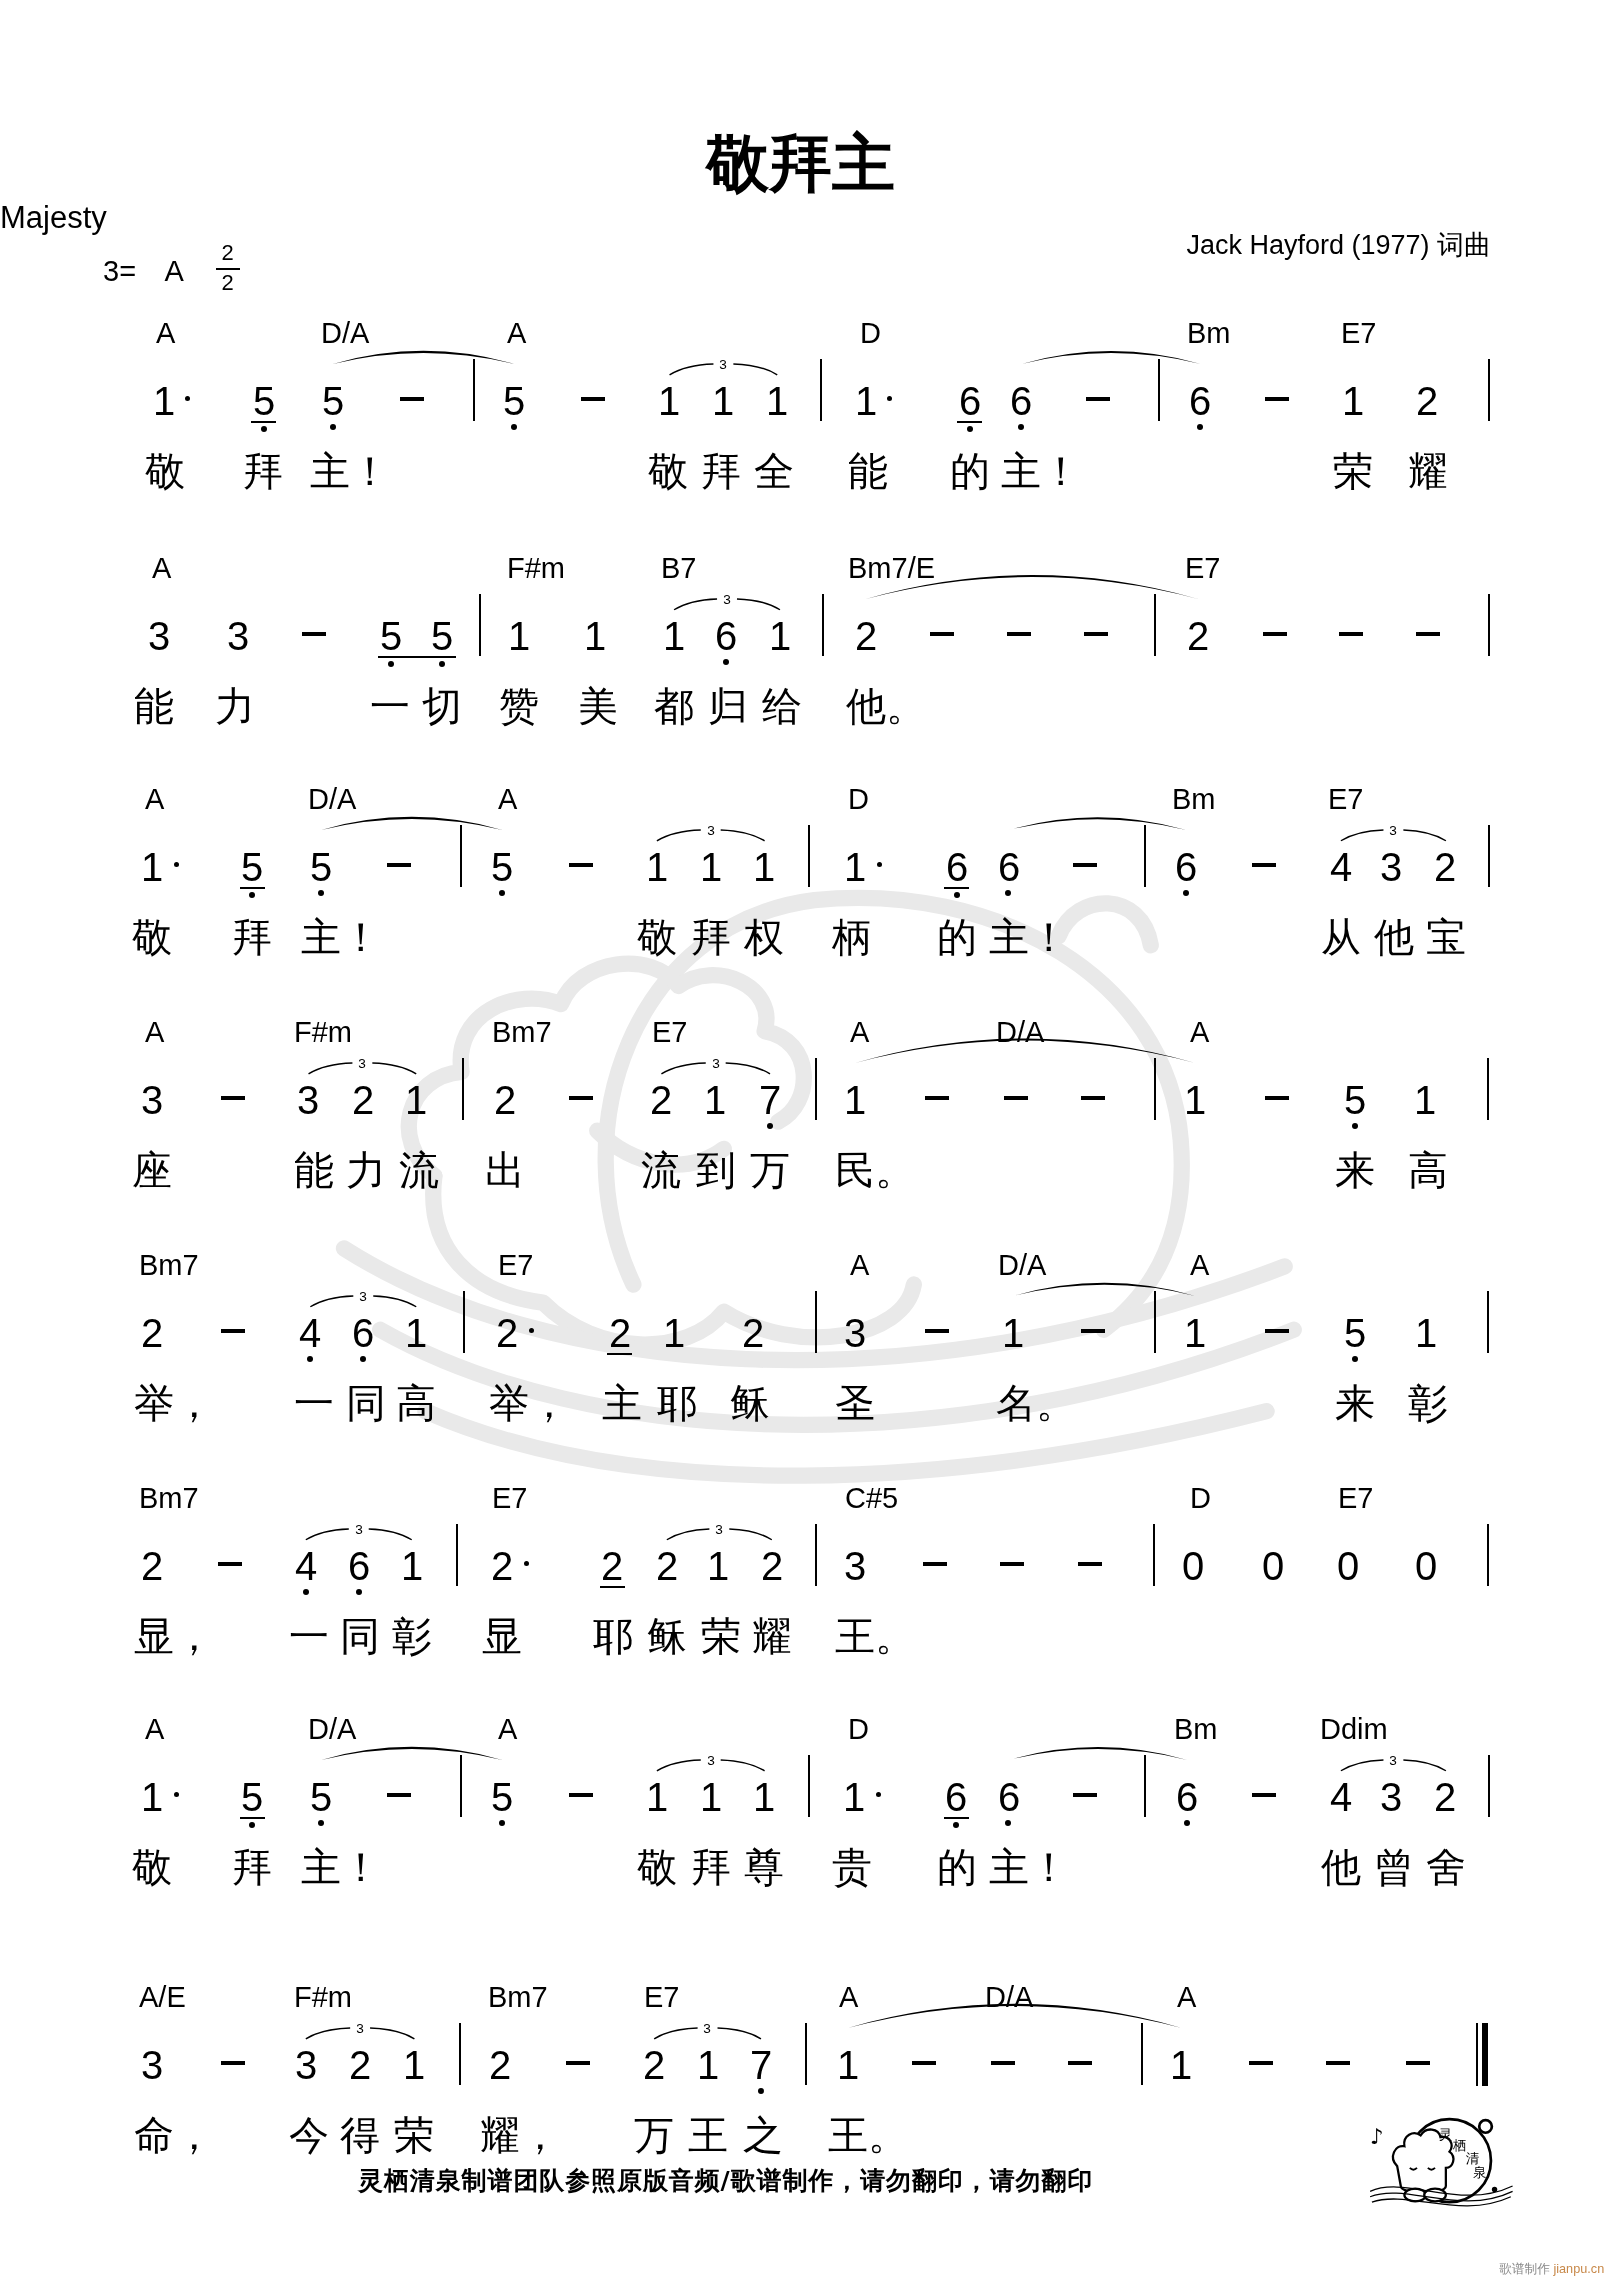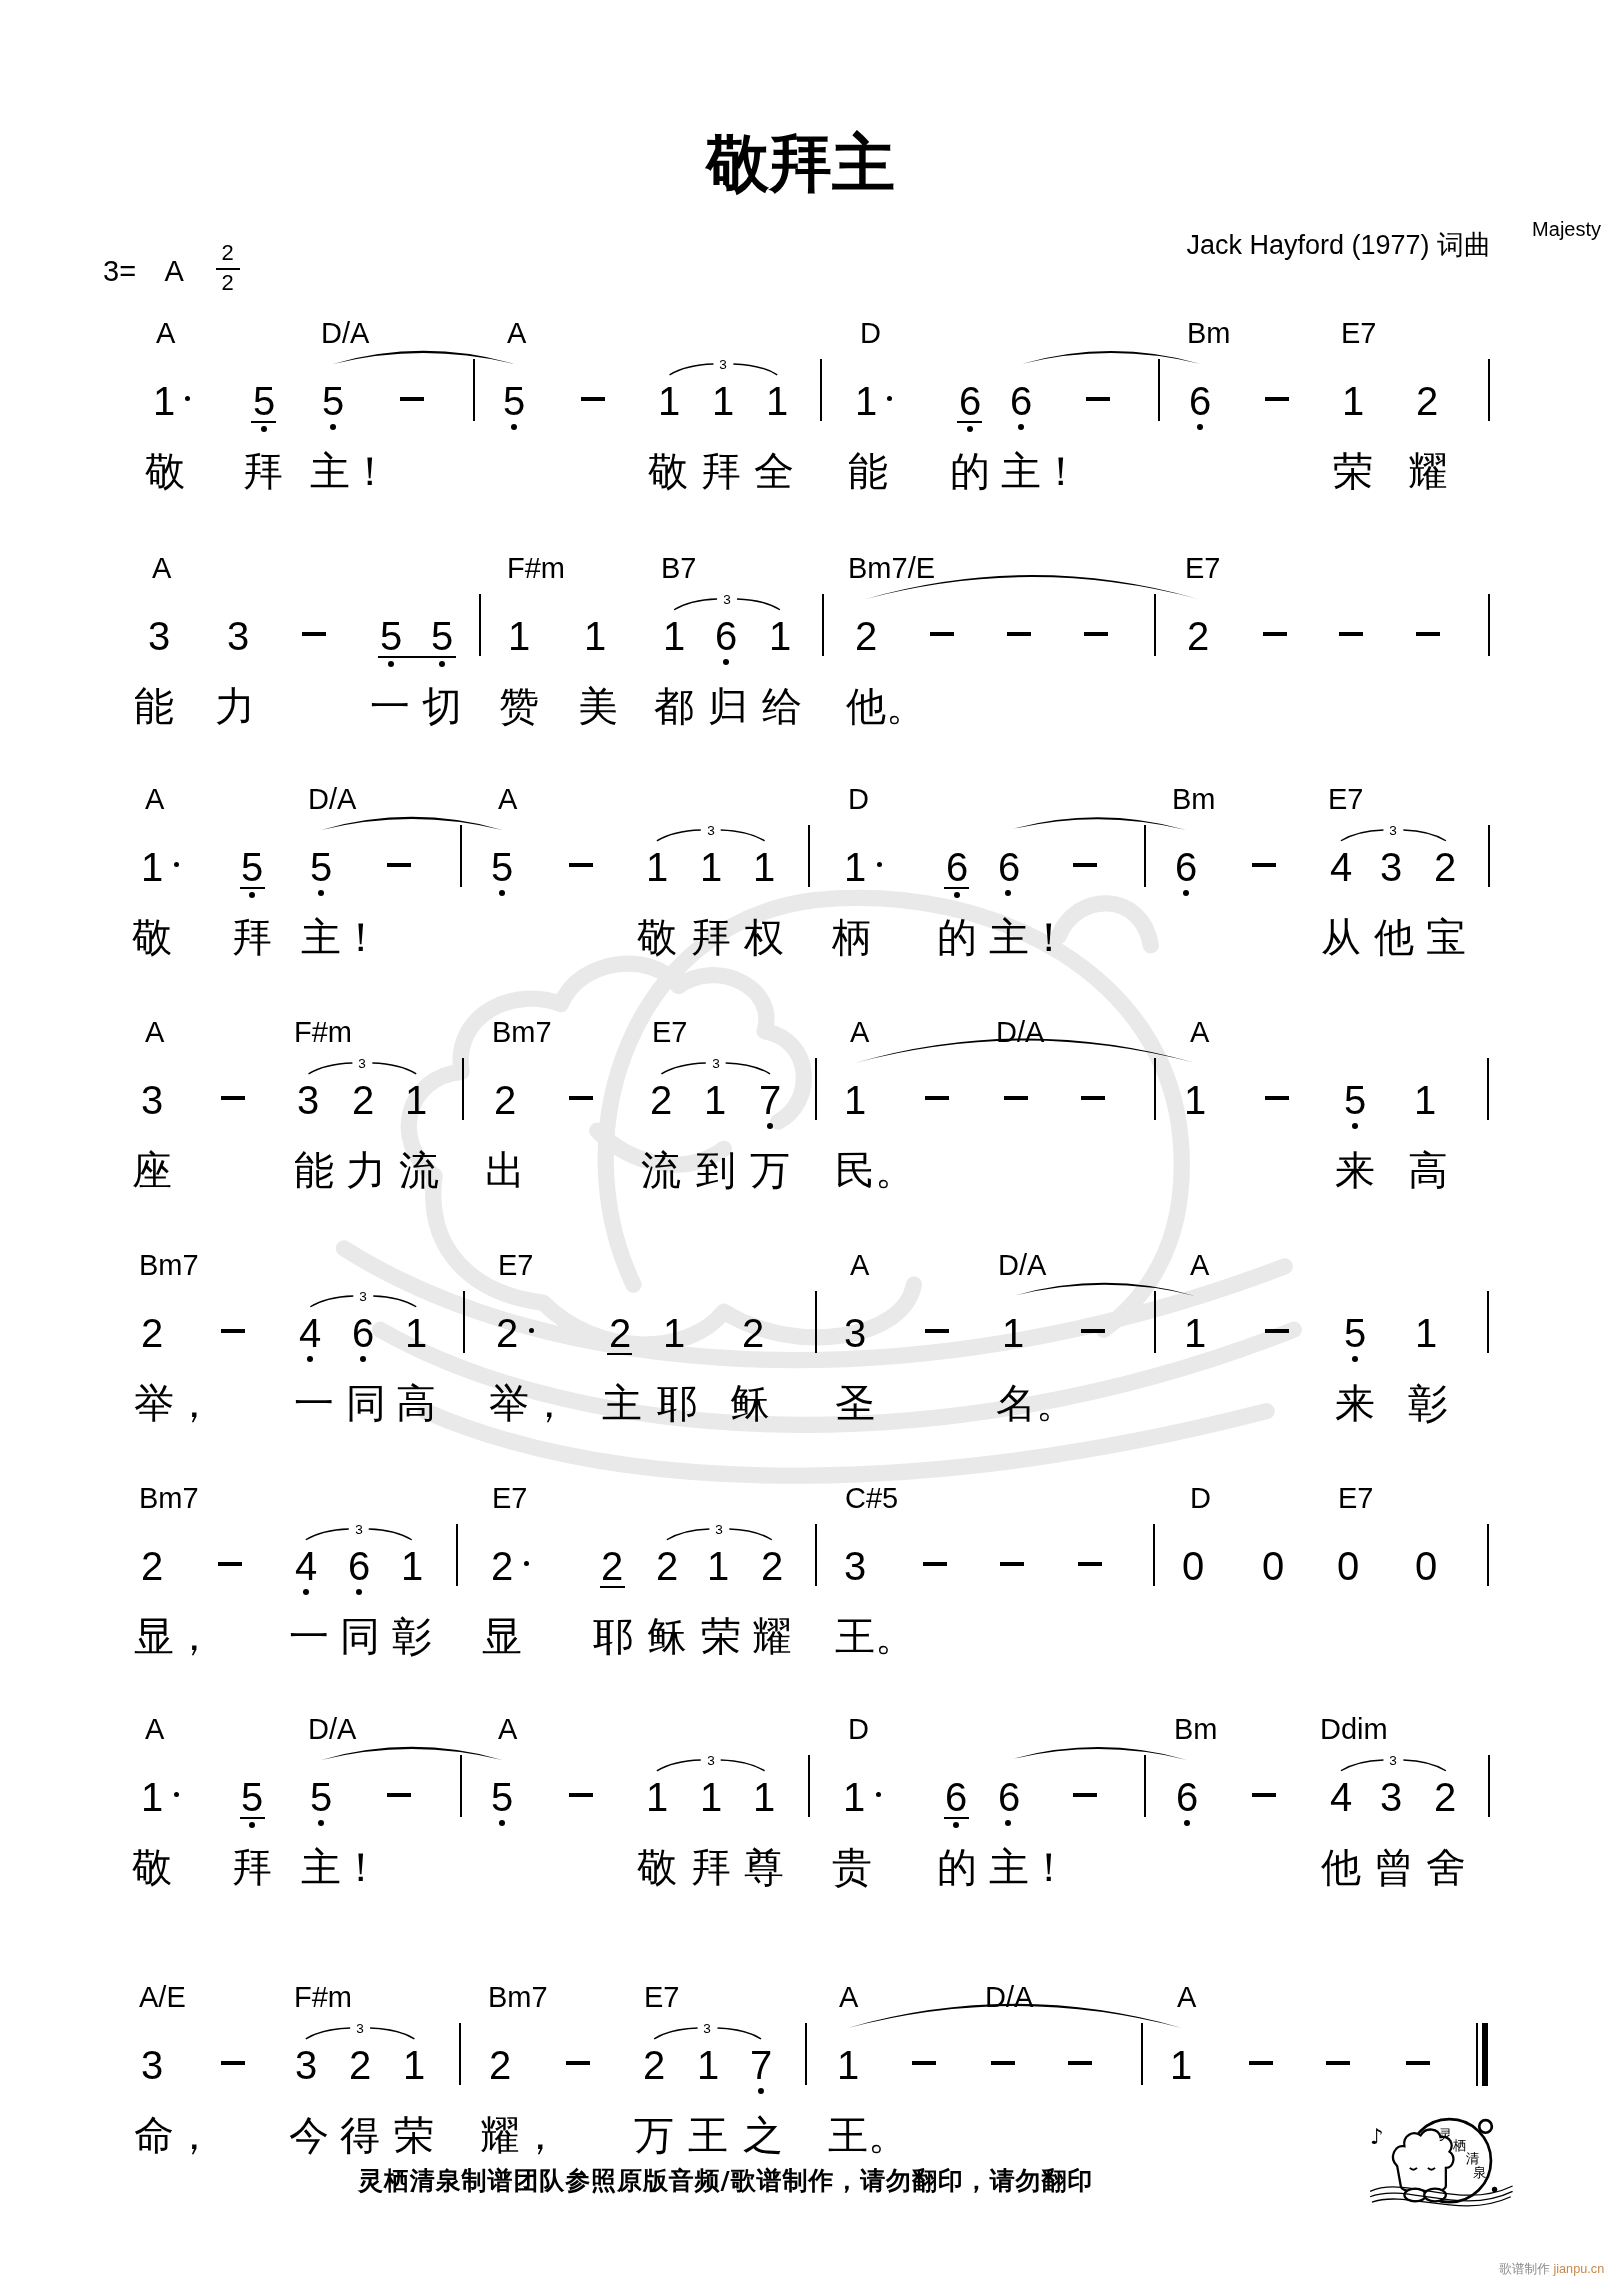--- a/index.html
+++ b/index.html
@@ -1,19 +1,19 @@
 <!DOCTYPE html>
 <html style="font-size:14.5px"><head>
 <meta charset="utf-8">
 <style>
 html,body{margin:0;padding:0;}
 body{width:1616px;height:2285px;background:#fff;position:relative;overflow:hidden;font-family:"Liberation Sans",sans-serif;color:#000;}
 .bgmark{position:absolute;left:0;top:0;width:1616px;height:2285px;pointer-events:none;}
 .title{position:absolute;left:0;top:132px;width:1601px;text-align:center;font-size:63px;line-height:63px;font-weight:bold;font-family:"DejaVu Sans",sans-serif;}
-.subtitle{position:absolute;left:0;top:215px;width:1601px;text-align:right;font-size:20px;line-height:29px;font-family:"Liberation Sans",sans-serif;}
+.subtitle{position:absolute;left:0;top:203px;width:1601px;text-align:left;font-size:31px;line-height:29px;font-family:"Liberation Sans",sans-serif;}
 .credit{position:absolute;right:125px;top:232px;font-size:27px;line-height:27px;white-space:nowrap;font-family:"Liberation Sans",sans-serif;}
 .key{position:absolute;left:103px;top:257px;font-size:29px;line-height:29px;word-spacing:22px;white-space:nowrap;font-family:"Liberation Sans",sans-serif;}
 .ts{position:absolute;left:213px;width:29px;text-align:center;font-size:22px;line-height:22px;font-family:"Liberation Sans",sans-serif;}
 .ts-num{top:242px;}
 .ts-den{top:272px;}
 .ts-line{position:absolute;left:216px;top:268px;width:23.5px;height:1.8px;background:#000;}
 #score{position:absolute;left:0;top:0;width:1616px;height:2285px;}
 .row{position:absolute;left:0;width:1616px;height:181px;}
 .chord{position:absolute;top:-3.6px;font-size:29px;line-height:29px;white-space:nowrap;font-family:"Liberation Sans",sans-serif;}
 .note{position:absolute;top:58px;width:36px;text-align:center;font-size:40px;line-height:40px;font-family:"Liberation Sans",sans-serif;}

